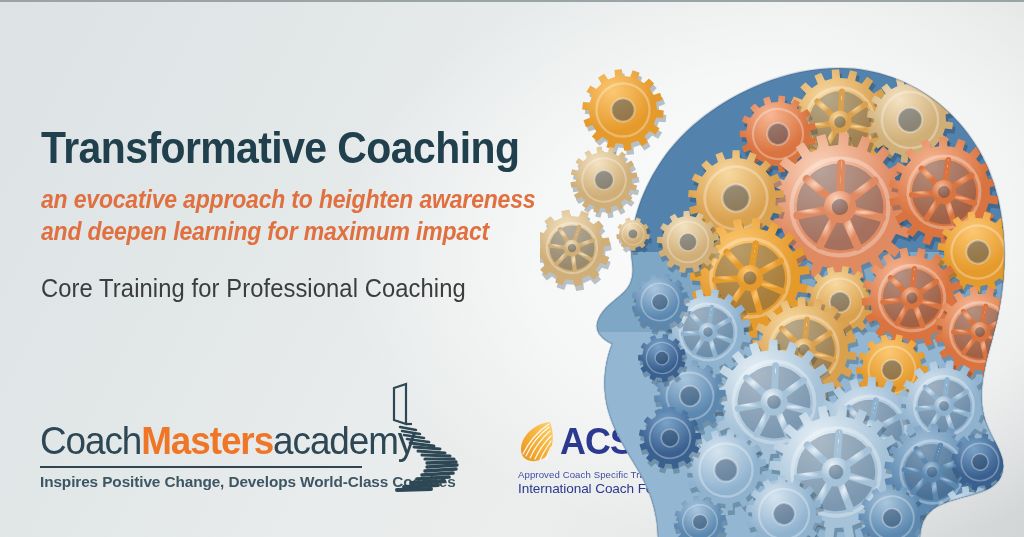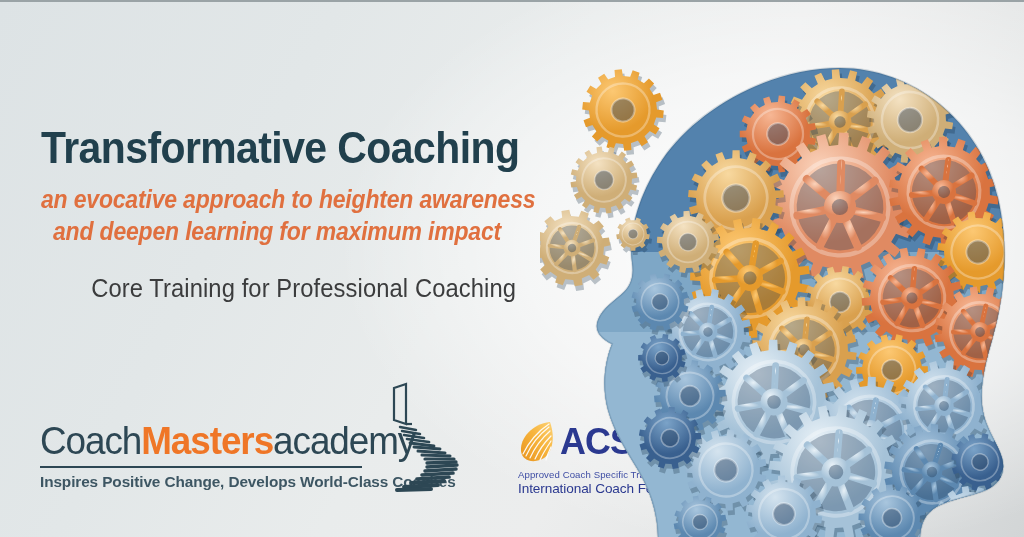--- a/index.html
+++ b/index.html
@@ -9,21 +9,21 @@
     background:#ffffff;
   }
   #banner{
     position:relative;width:1024px;height:537px;overflow:hidden;
     background:
       radial-gradient(ellipse 640px 420px at 78% 46%, rgba(255,255,255,0.96) 0%, rgba(255,255,255,0.55) 42%, rgba(255,255,255,0.0) 72%),
       linear-gradient(118deg,#dde3e5 0%, #e2e7e8 26%, #e9ecec 46%, #eceded 62%, #e4e6e6 80%, #d2d5d6 100%);
     border-top:2px solid #9aa3a6;
   }
   
-  #textblock{position:absolute;left:41px;top:124px;width:500px;text-align:right;}
+  #textblock{position:absolute;left:41px;top:124px;width:500px;}
   #title{
     font-family:"Liberation Sans Narrow","Liberation Sans",sans-serif;
     font-size:44px;font-weight:700;color:#21404d;
     letter-spacing:-0.6px;line-height:1.0;white-space:nowrap;
     transform:scaleX(0.93);transform-origin:left center;
   }
   .sub{
     font-family:"Liberation Sans Narrow","Liberation Sans",sans-serif;
     font-size:25px;font-weight:700;font-style:italic;color:#e0703f;
     line-height:1.28;letter-spacing:-0.2px;white-space:nowrap;

